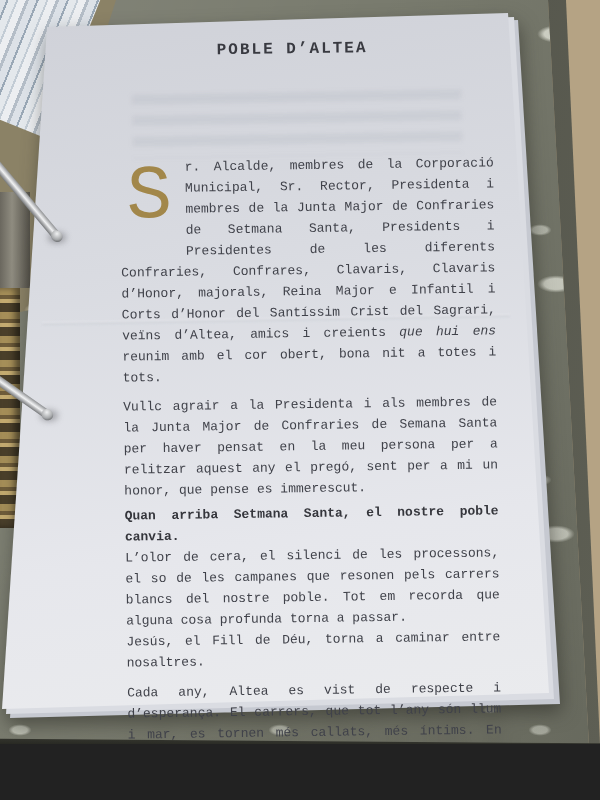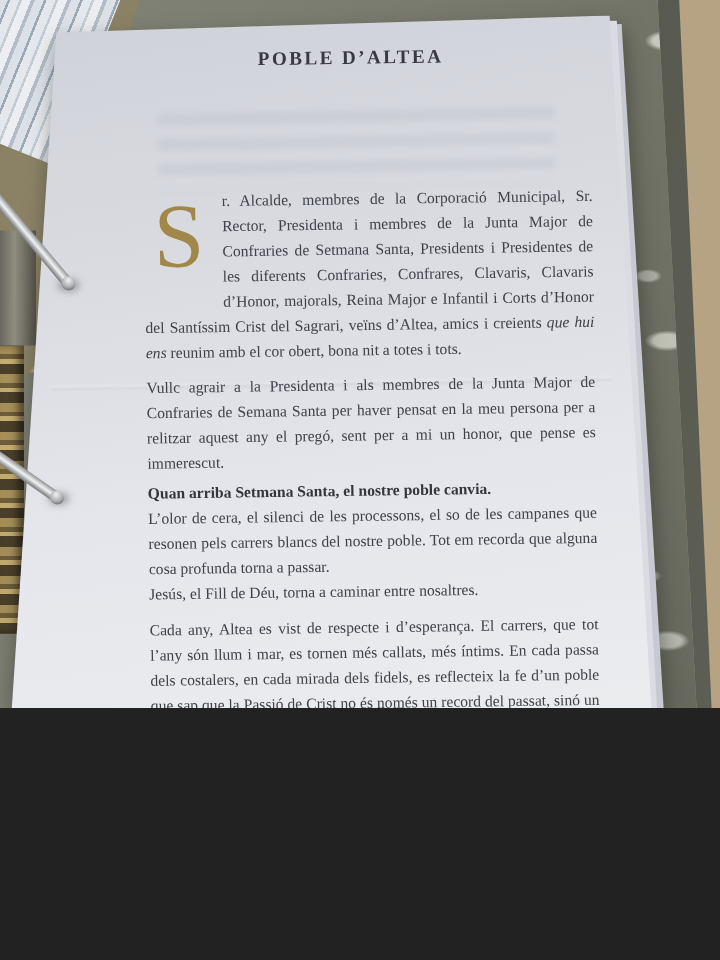--- a/index.html
+++ b/index.html
@@ -1,16 +1,16 @@
 <!DOCTYPE html>
 <html><head>
 <meta charset="utf-8">
 <style>
   html,body{margin:0;padding:0;background:#222;}
-  .scene{position:relative;width:600px;height:590px;overflow:hidden;background:#b5a384;font-family:Liberation Serif, serif;}
+  .scene{position:relative;width:600px;height:744px;overflow:hidden;background:#b5a384;font-family:Liberation Mono, monospace;}
   .scene *{box-sizing:border-box;}
   .abs{position:absolute;inset:0;}
 
   
   .marble-bg{
     background-image:
       radial-gradient(26px 12px at 36px 34px, rgba(224,226,214,.9) 0 45%, rgba(224,226,214,0) 72%),
       radial-gradient(14px 7px at 150px 60px, rgba(205,207,195,.75) 0 45%, rgba(205,207,195,0) 72%),
       radial-gradient(30px 13px at 220px 120px, rgba(228,230,218,.85) 0 45%, rgba(228,230,218,0) 72%),
       radial-gradient(12px 6px at 80px 120px, rgba(198,200,188,.6) 0 45%, rgba(198,200,188,0) 72%),

